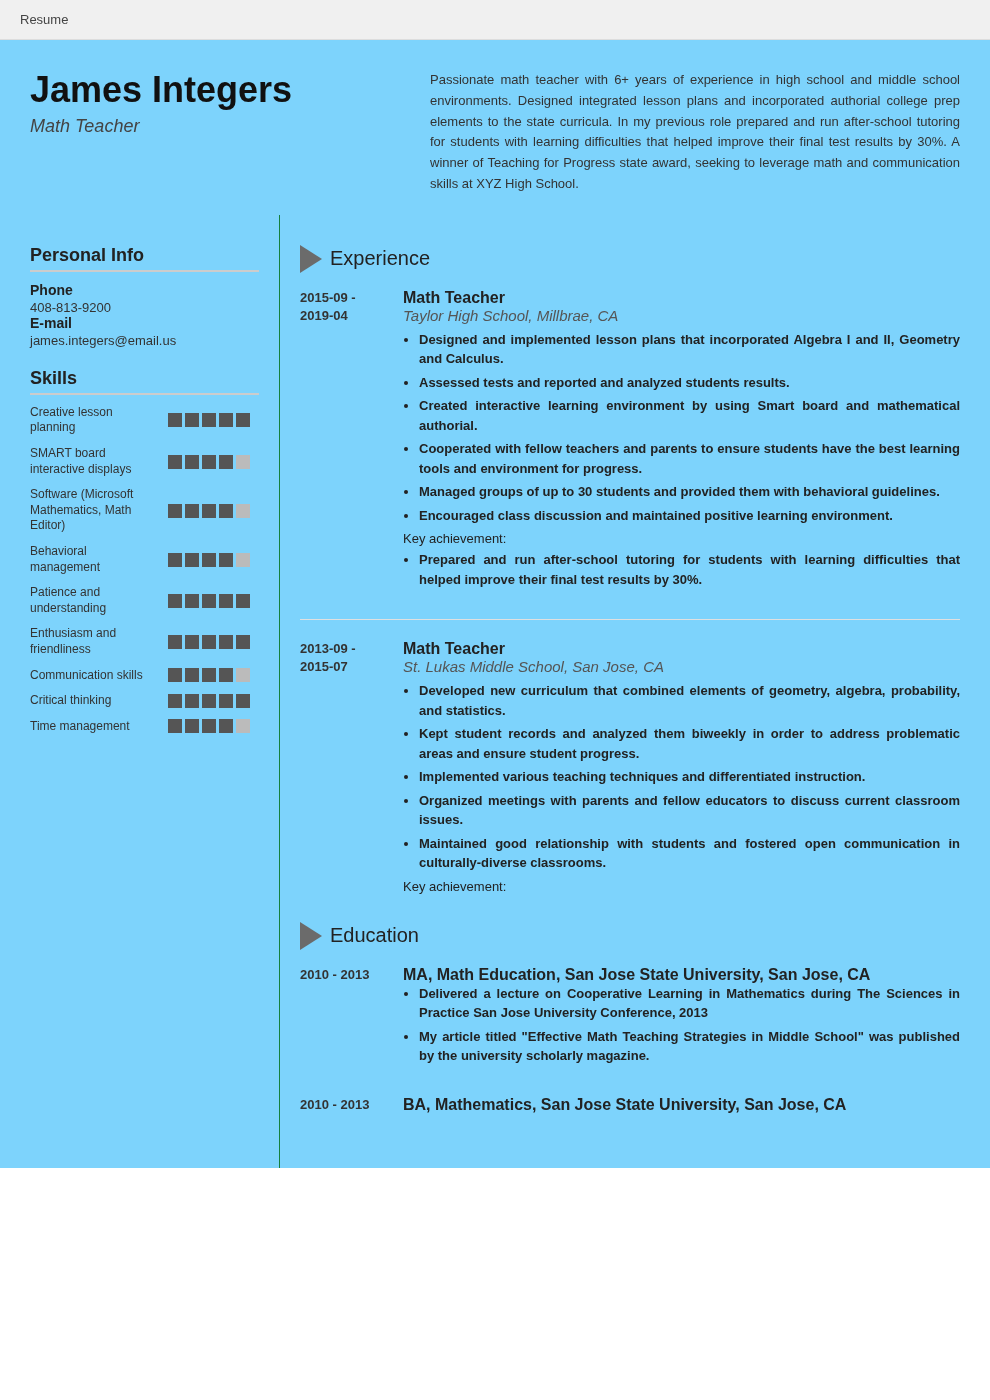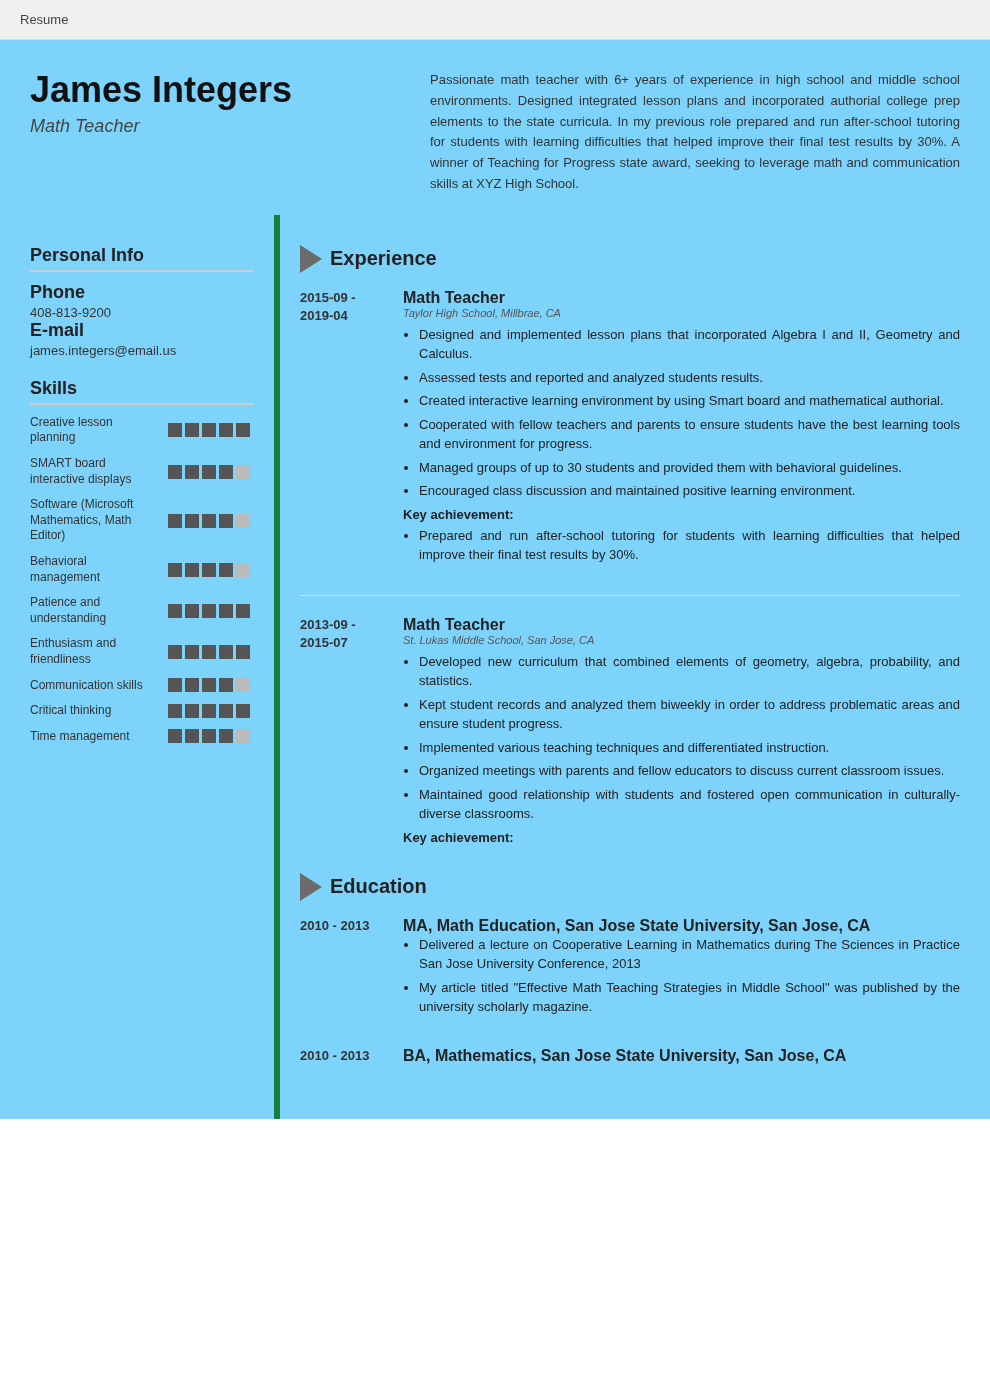--- a/index.html
+++ b/index.html
@@ -52,36 +52,36 @@
     
     .main-layout {
       display: flex;
       padding: 0 0 0 0;
     }
 
     
     .sidebar {
       flex: 0 0 280px;
       padding: 10px 20px 30px 30px;
-      border-right: 6px solid #15803d;
+      border-right: 1px solid #15803d;
     }
 
     .section-title {
       font-size: 18px;
       font-weight: bold;
       color: #222;
       margin-bottom: 10px;
       margin-top: 20px;
       padding-bottom: 4px;
       border-bottom: 2px solid #ccc;
     }
 
     .info-label {
       font-weight: bold;
-      font-size: 18px;
+      font-size: 14px;
       color: #222;
     }
     .info-value {
       font-size: 13px;
       color: #333;
       margin-top: 2px;
     }
 
     
     .skills-list {
@@ -128,21 +128,21 @@
     }
     .section-header-icon {
       width: 0;
       height: 0;
       border-top: 14px solid transparent;
       border-bottom: 14px solid transparent;
       border-left: 22px solid #6b6b6b;
     }
     .section-header-title {
       font-size: 20px;
-      font-weight: bold;
+      font-weight: normal;
       color: #222;
       text-align: right;
     }
 
     .experience-entry {
       display: flex;
       gap: 13px;
       margin-bottom: 24px;
     }
     .entry-dates {
@@ -155,36 +155,37 @@
     .entry-content {
       flex: 1;
     }
     .entry-title {
       font-size: 16px;
       font-weight: bold;
       color: #222;
     }
     .entry-subtitle {
       font-style: italic;
-      font-size: 11px;
+      font-size: 15px;
       color: #555;
       margin-bottom: 6px;
     }
     .entry-content ul {
       padding-left: 16px;
       margin-bottom: 6px;
+      font-weight: bold;
     }
     .entry-content ul li {
       margin-bottom: 4px;
       font-size: 13px;
       line-height: 1.5;
       text-align: justify;
     }
     .key-achievement-label {
-      font-weight: bold;
+      font-weight: normal;
       font-size: 13px;
       margin-top: 6px;
       margin-bottom: 4px;
     }
 
     
     .section-divider {
       border: none;
       border-top: 1px solid #e0e0e0;
       margin: 10px 0 20px 0;

